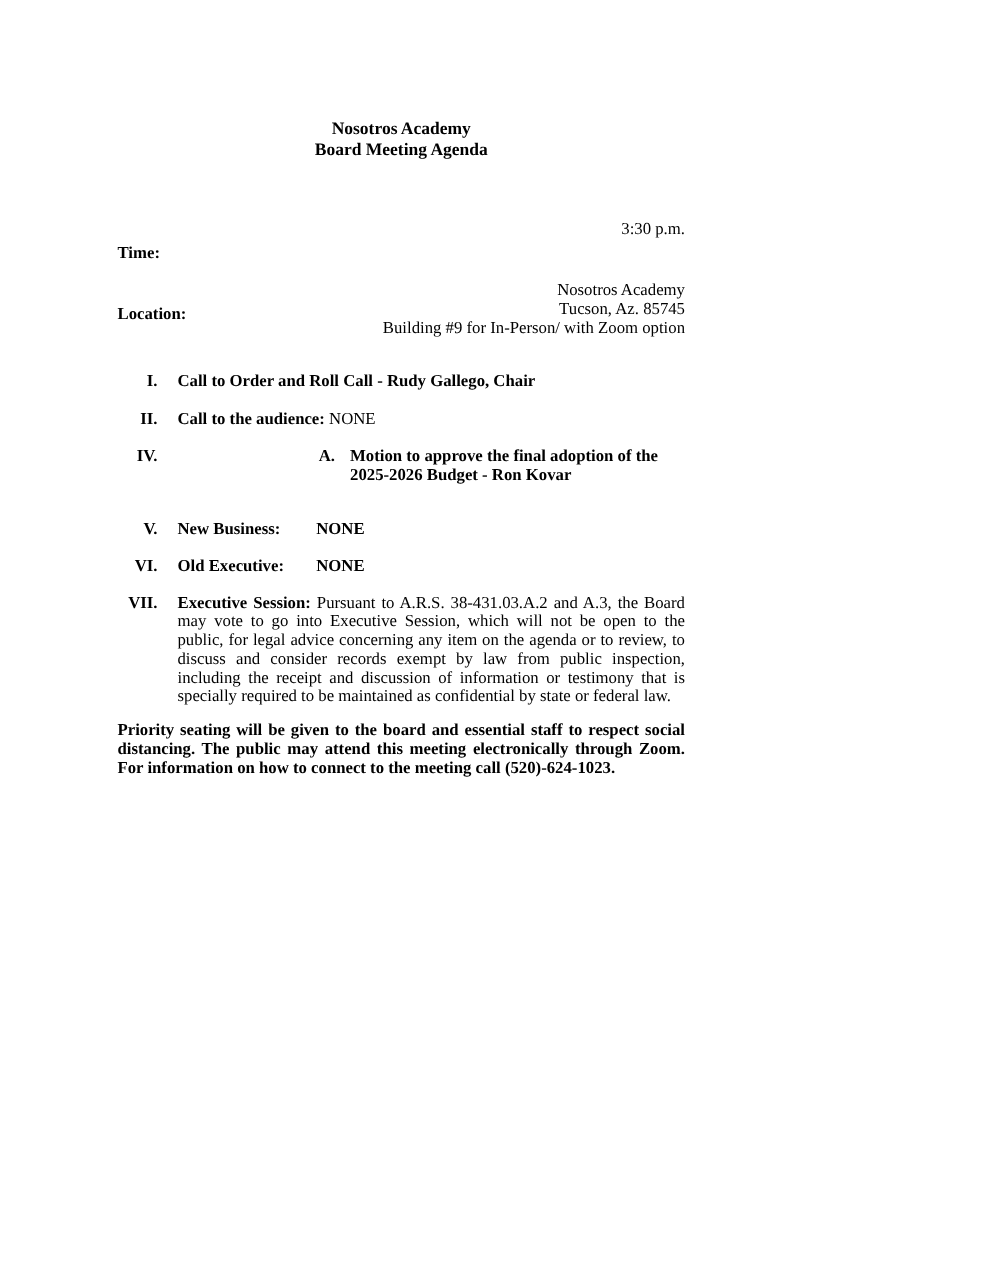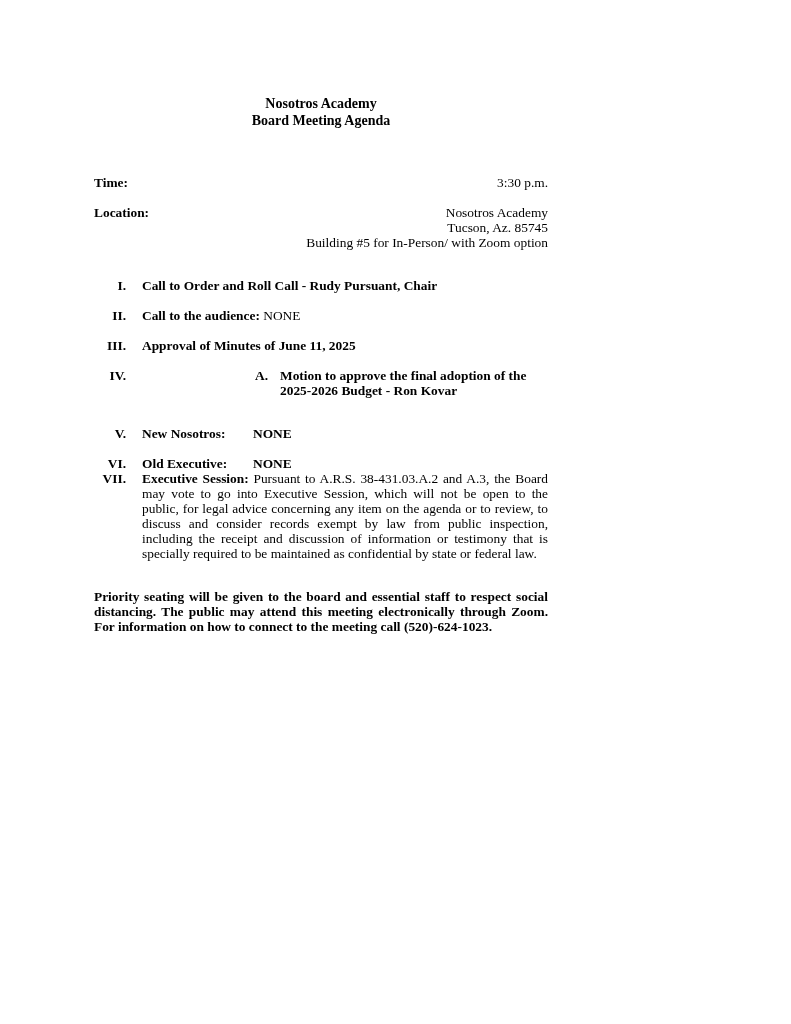--- a/index.html
+++ b/index.html
@@ -13,39 +13,39 @@
     color: #000000;
     font-family: "Liberation Serif", "DejaVu Serif", serif;
     font-size: 13.4px;
     line-height: 15px;
     overflow: hidden;
   }
   .header { text-align: center; font-weight: bold; font-size: 14px; line-height: 17px; }
   .info { margin-top: 46px; }
   .info-row { display: flex; }
   .info-row.location { margin-top: 15px; }
-  .info-label { font-weight: bold; width: 139px; flex: 0 0 139px; }
+  .info-label { font-weight: bold; width: 139px; flex: 0 0 139px; margin-top: 19px; }
   .info-value { flex: 1; text-align: right; }
   .agenda { }
   .item { display: flex; margin-left: -8px; }
   .item .numeral { flex: 0 0 40px; width: 40px; text-align: right; font-weight: bold; }
   .item .content { flex: 1; margin-left: 16px; }
   .mt28 { margin-top: 28px; }
   .mt15 { margin-top: 15px; }
-  .mt14 { }
+  .mt14 { margin-top: 14px; }
   .mt18 { margin-top: 18px; }
   .bold { font-weight: bold; }
   .reg { font-weight: normal; }
   .none-val { display: inline-block; margin-left: 0; }
   .label-col { display: inline-block; width: 111px; }
   .sub-row { display: flex; padding-left: 113px; font-weight: bold; }
   .sub-row .sub-label { margin-right: 12px; }
   .para-justify { text-align: justify; }
   .notice { margin-top: 15px; font-weight: bold; text-align: justify; }
-  .notice.first { margin-top: 28px; }
+  .notice.first { margin-top: 12px; }
 </style>
 </head>
 <body>
 
 <div class="page">
 
   <div class="header">
     <div>Nosotros Academy</div>
     <div>Board Meeting Agenda</div>
   </div>
@@ -53,55 +53,51 @@
   <div class="info">
     <div class="info-row">
       <span class="info-label">Time:</span>
       <span class="info-value">3:30 p.m.</span>
     </div>
     <div class="info-row location">
       <span class="info-label">Location:</span>
       <span class="info-value">
         <div>Nosotros Academy</div>
         <div>Tucson, Az. 85745</div>
-        <div>Building #5 for In-Person/ with Zoom option</div>
+        <div>Building #9 for In-Person/ with Zoom option</div>
       </span>
     </div>
   </div>
 
   <div class="agenda">
 
     <div class="item mt28">
       <span class="numeral">I.</span>
-      <span class="content bold">Call to Order and Roll Call - Rudy Pursuant, Chair</span>
+      <span class="content bold">Call to Order and Roll Call - Rudy Gallego, Chair</span>
     </div>
 
     <div class="item mt15">
       <span class="numeral">II.</span>
       <span class="content"><span class="bold">Call to the audience:</span> <span class="reg">NONE</span></span>
     </div>
 
-    <div class="item mt15">
-      <span class="numeral">III.</span>
-      <span class="content bold">Approval of Minutes of June 11, 2025</span>
-    </div>
 
     <div class="item mt15">
       <span class="numeral">IV.</span>
       <span class="content">
         <div class="sub-row">
           <span class="sub-label">A.</span>
           <span>Motion to approve the final adoption of the 2025-2026 Budget - Ron Kovar</span>
         </div>
       </span>
     </div>
 
     <div class="item mt28">
       <span class="numeral">V.</span>
-      <span class="content bold"><span class="label-col">New Nosotros:</span><span class="none-val">NONE</span></span>
+      <span class="content bold"><span class="label-col">New Business:</span><span class="none-val">NONE</span></span>
     </div>
 
     <div class="item mt15">
       <span class="numeral">VI.</span>
       <span class="content bold"><span class="label-col">Old Executive:</span><span class="none-val">NONE</span></span>
     </div>
 
     <div class="item mt14">
       <span class="numeral">VII.</span>
       <span class="content para-justify"><span class="bold">Executive Session:</span> <span class="reg">Pursuant to A.R.S. 38-431.03.A.2 and A.3, the Board may vote to go into Executive Session, which will not be open to the public, for legal advice concerning any item on the agenda or to review, to discuss and consider records exempt by law from public inspection, including the receipt and discussion of information or testimony that is specially required to be maintained as confidential by state or federal law.</span></span>

